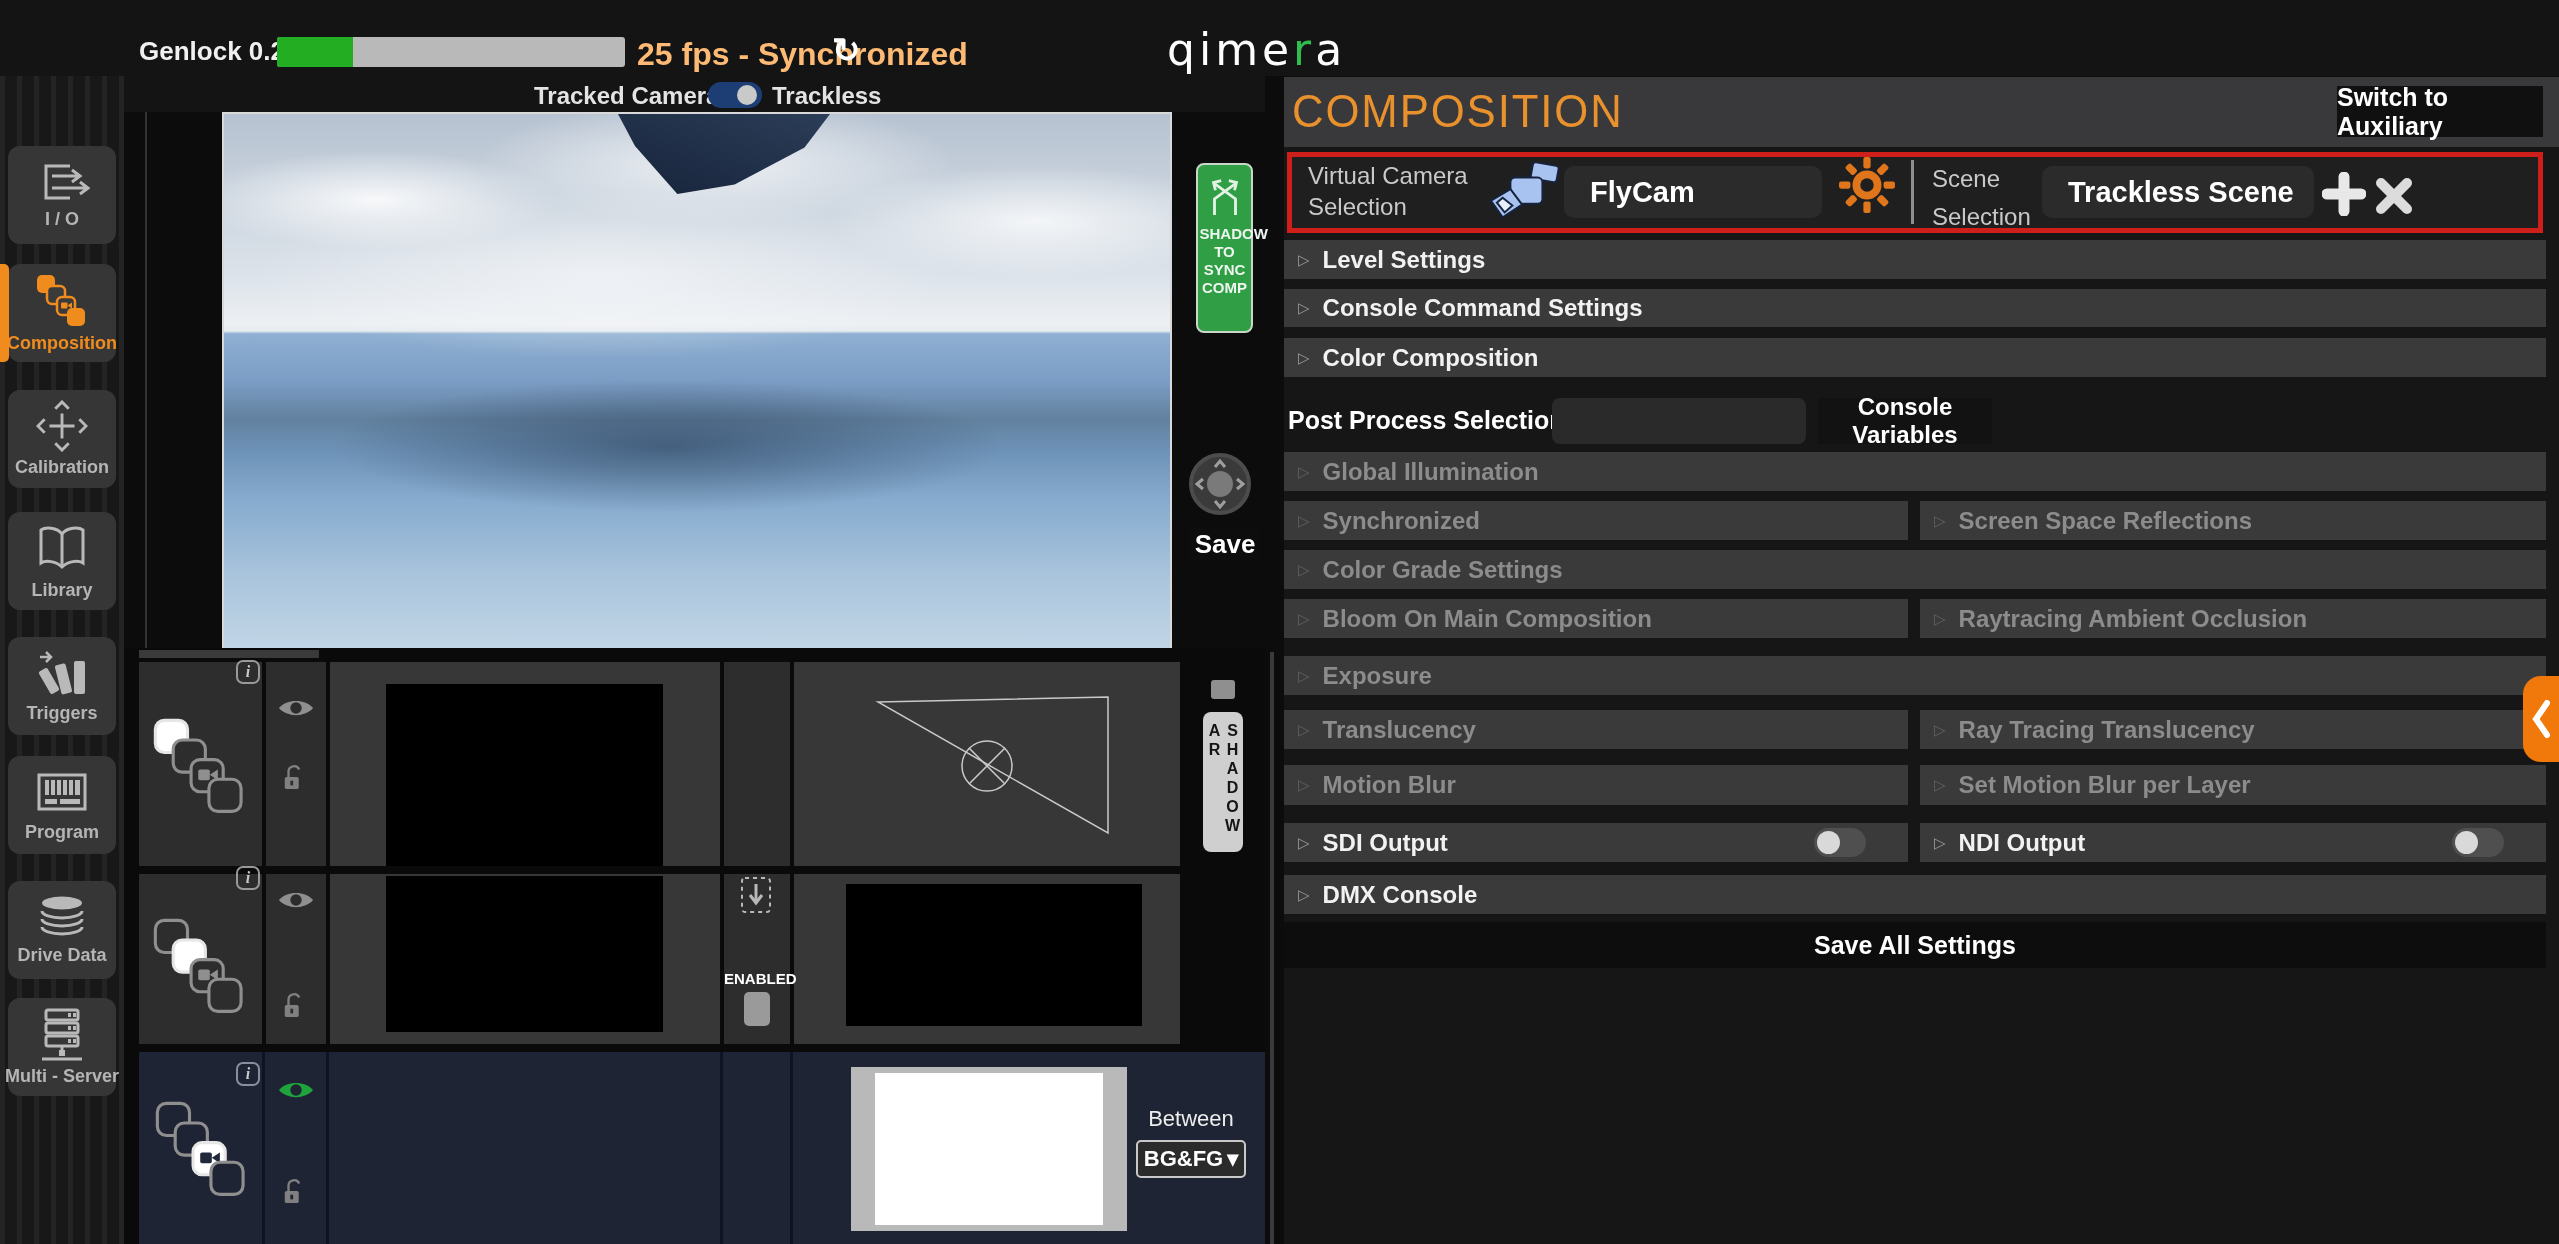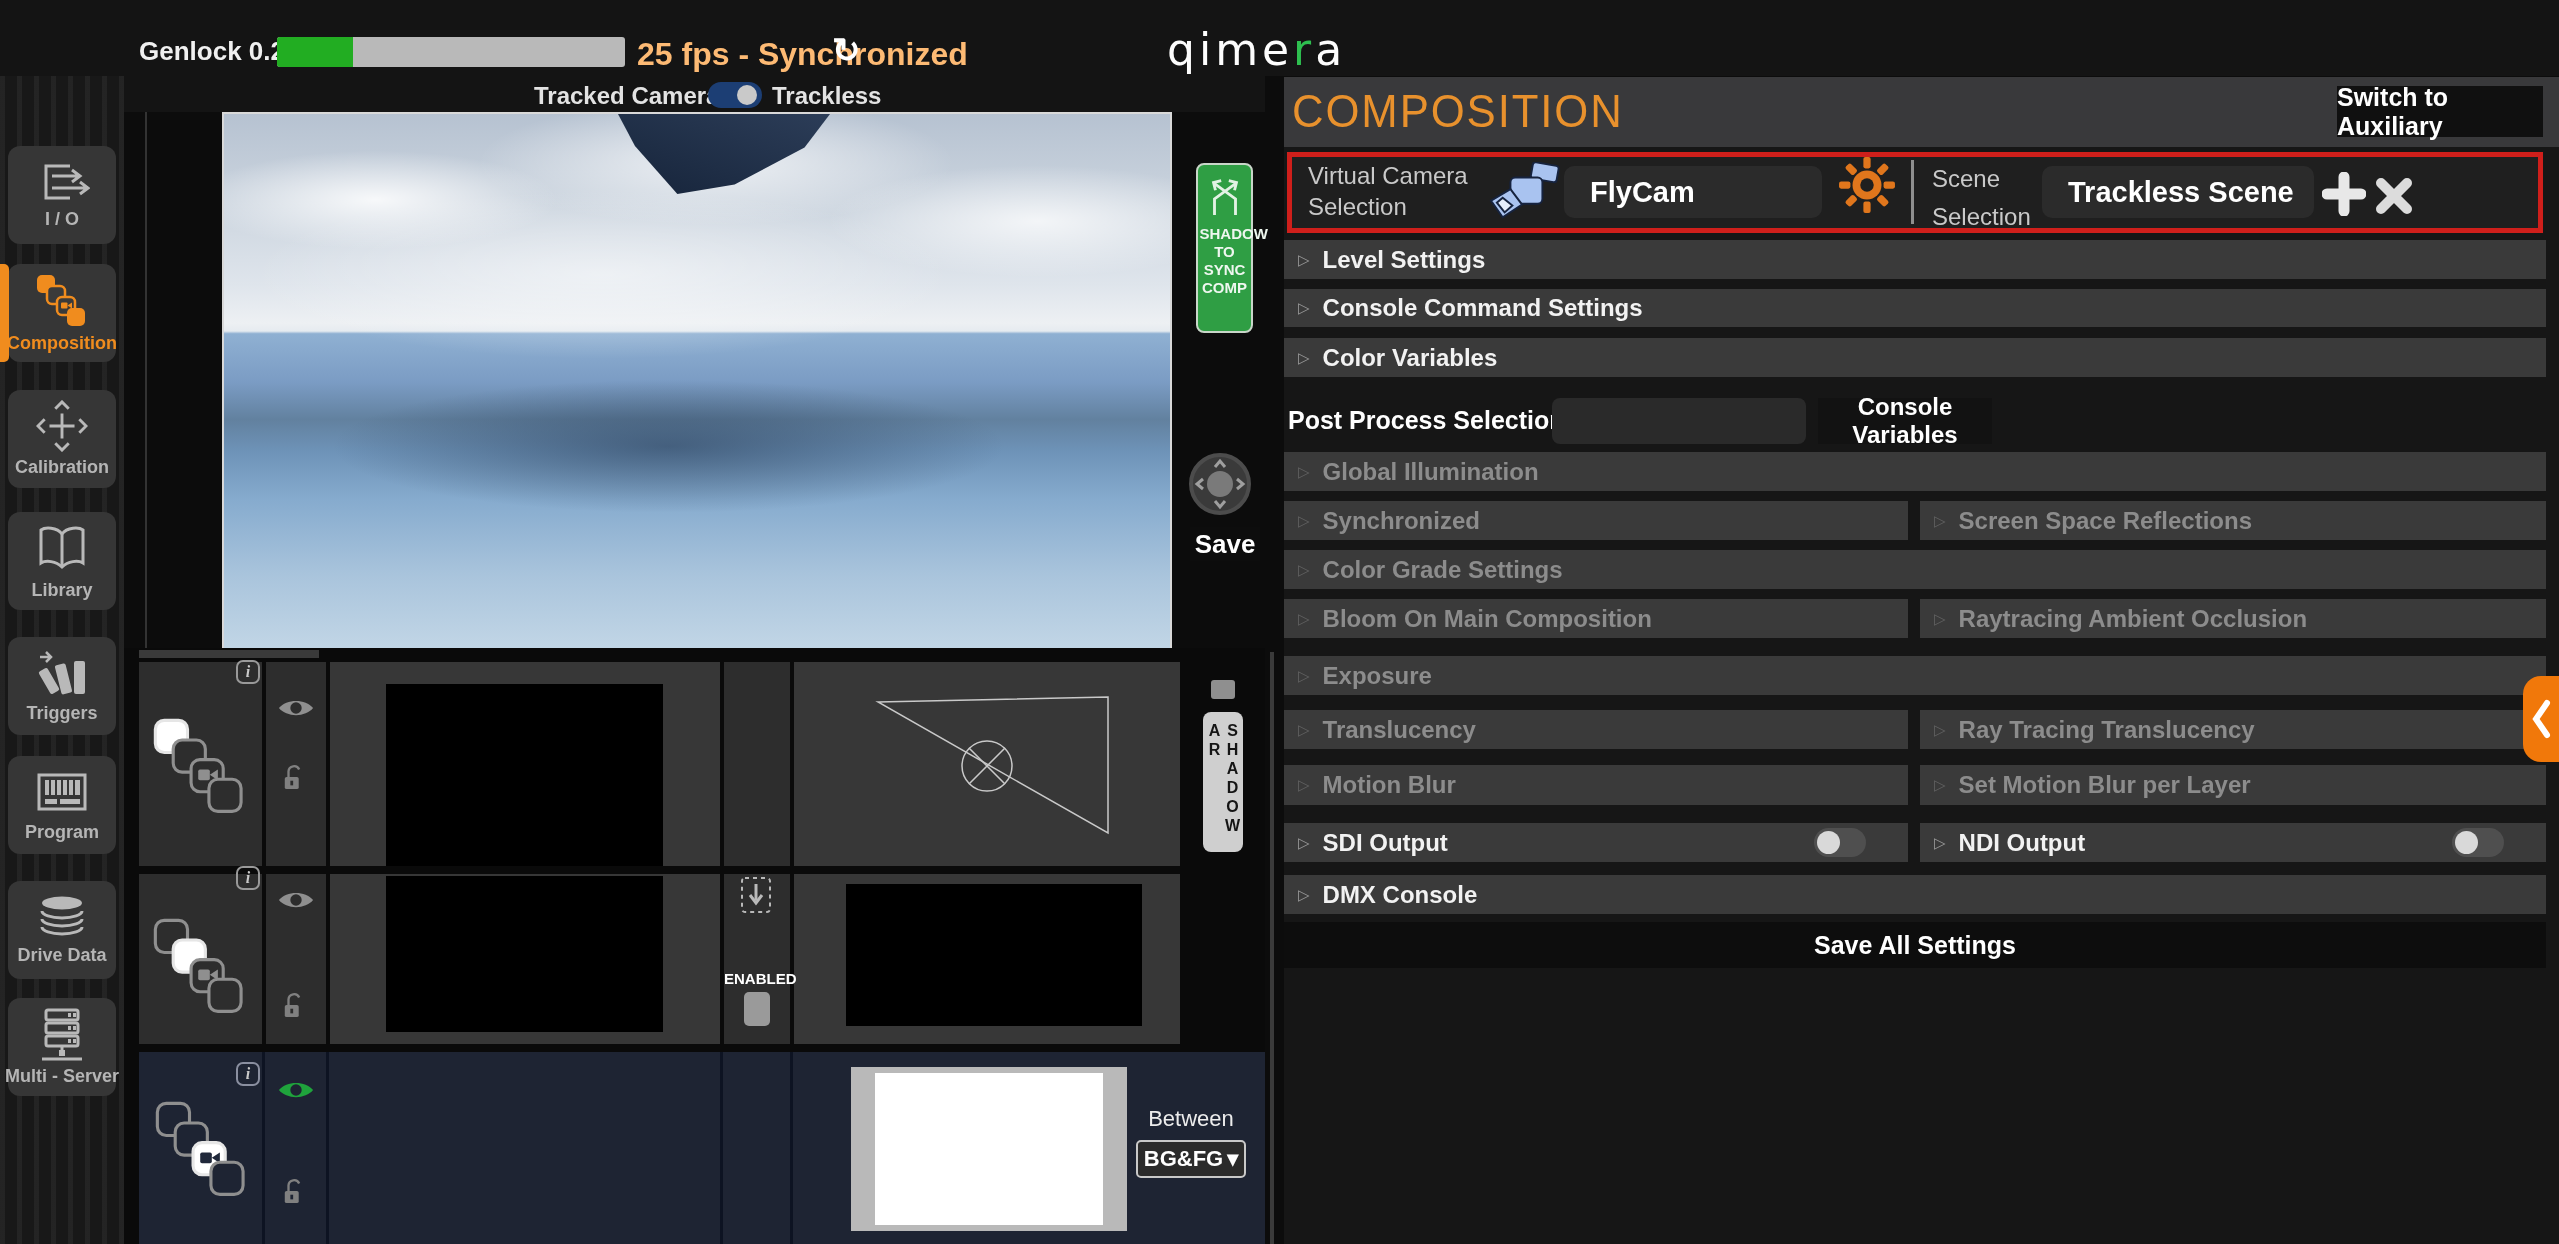--- a/index.html
+++ b/index.html
@@ -410,21 +410,21 @@
   <div class="prow full en" style="top:240px">
       <span class="caret">▷</span>
       <span class="plabel">Level Settings</span>
     </div>
   <div class="prow full en" style="top:289px;height:38px">
       <span class="caret">▷</span>
       <span class="plabel">Console Command Settings</span>
     </div>
   <div class="prow full en" style="top:338px">
       <span class="caret">▷</span>
-      <span class="plabel">Color Variables</span>
+      <span class="plabel">Color Composition</span>
     </div>
 
   <span class="abs pp-lbl">Post Process Selection :</span>
   <input class="abs pp-input" value="" style="">
   <div class="abs cv-btn">Console Variables</div>
 
   <div class="prow full dis" style="top:452px">
       <span class="caret">▷</span>
       <span class="plabel">Global Illumination</span>
     </div>

